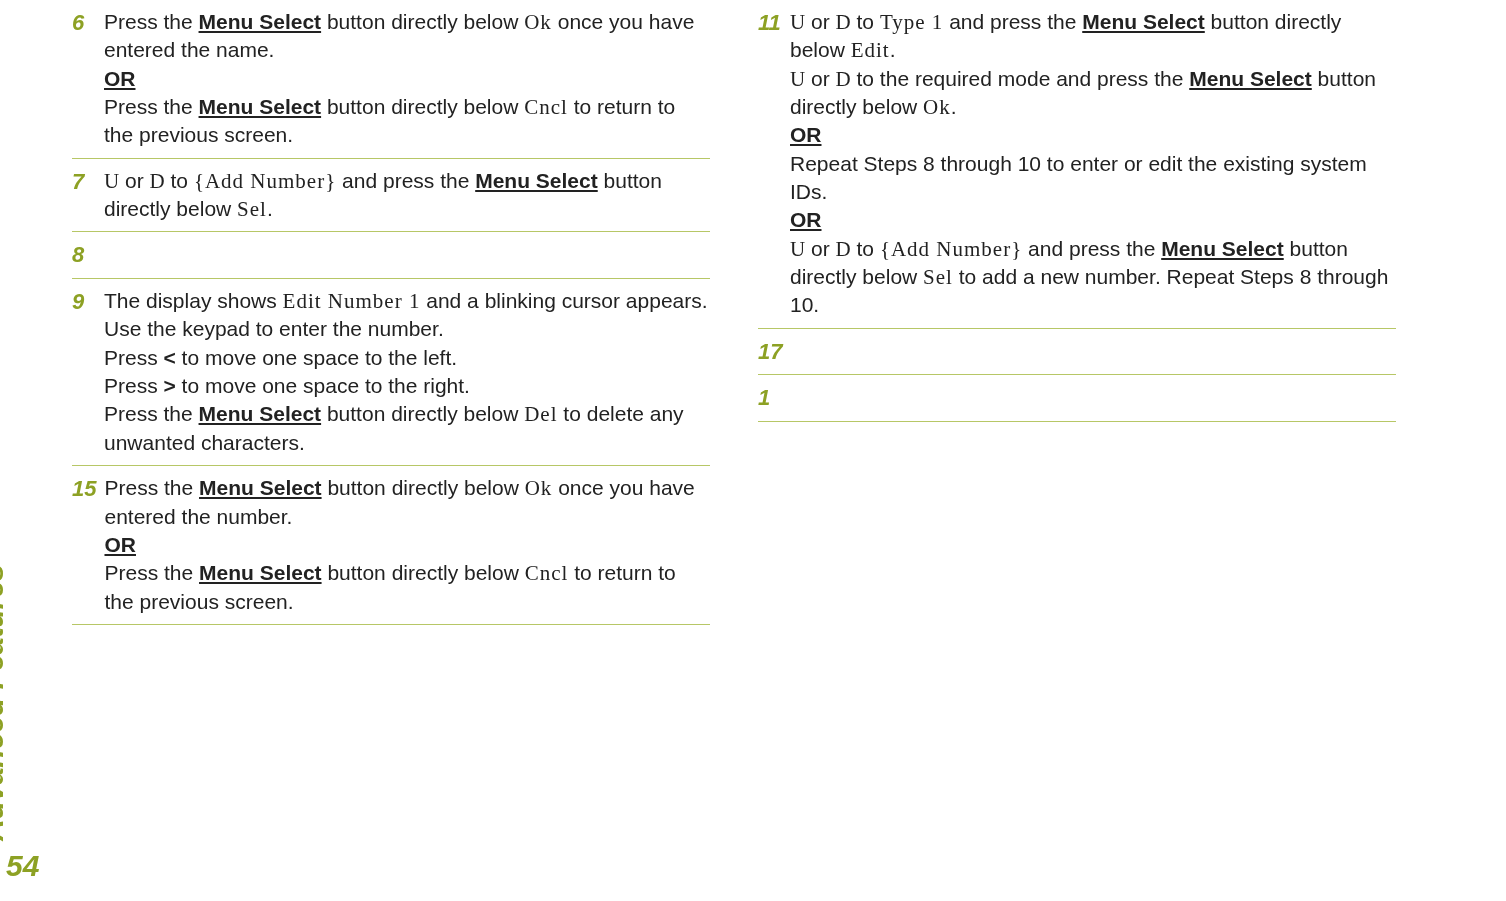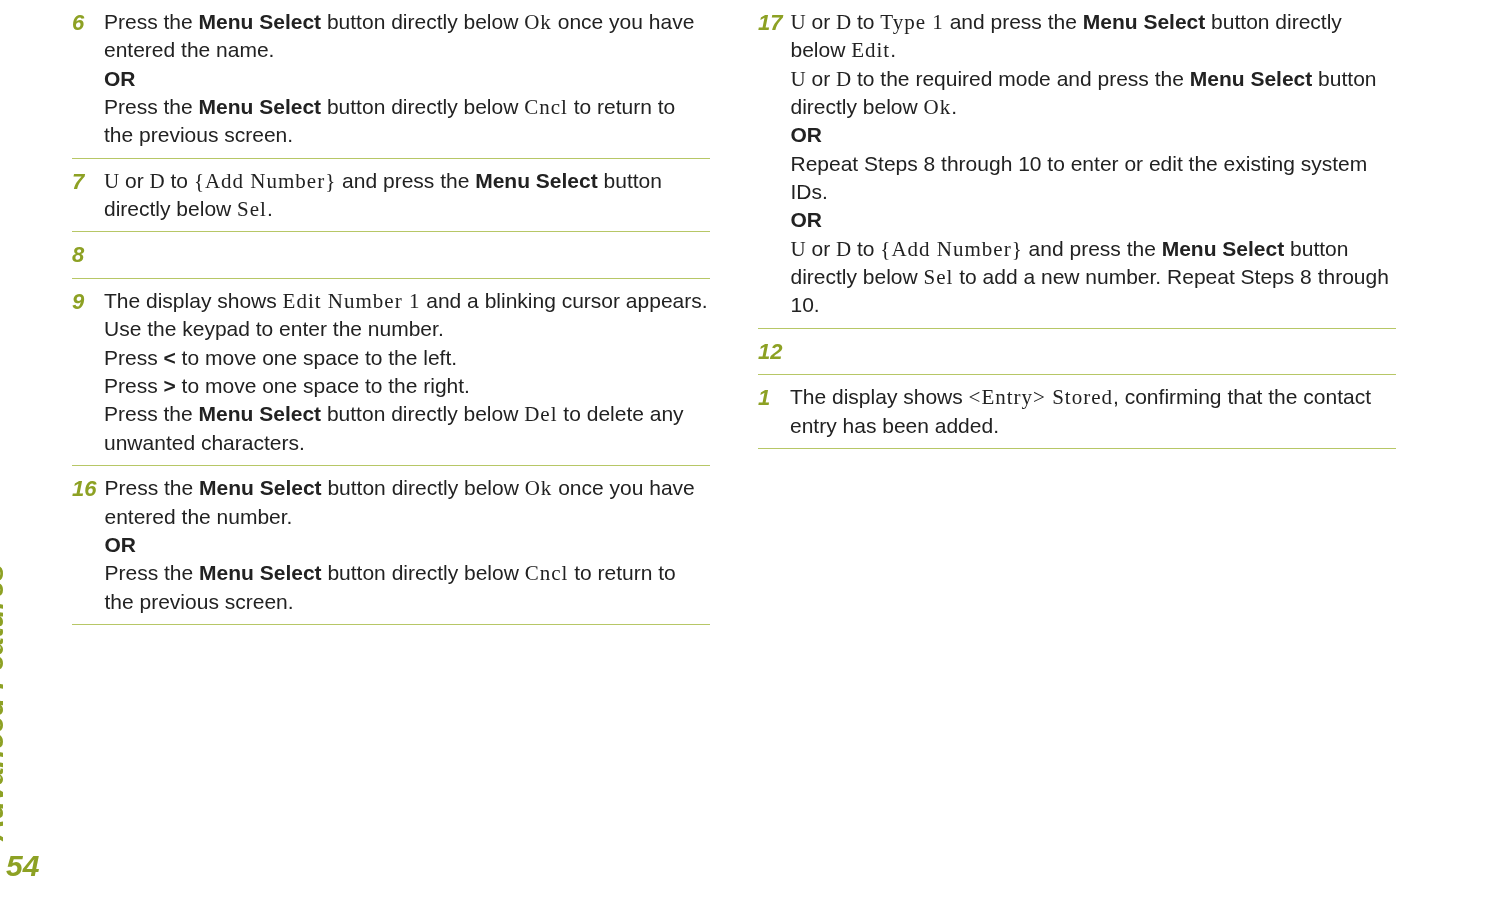--- a/index.html
+++ b/index.html
@@ -57,21 +57,21 @@
   }
   .step-num {
     color: #8da124;
     font-weight: bold;
     font-style: italic;
     min-width: 24px;
     flex-shrink: 0;
     font-size: 22px;
   }
   .step-body { flex: 1; }
-  b { font-weight: bold; }
+  b { font-weight: bold; text-decoration: underline; }
   .mono { font-family: Liberation Serif, serif; letter-spacing: 1px; }
   .glyph { font-family: 'Times New Roman', serif; }
   .lt, .gt { font-weight: bold; }
 </style>
 </head>
 <body>
 
 <div class="sidebar">
   <span class="sidebar-label">Advanced Features</span>
 </div>
@@ -88,27 +88,26 @@
       <div class="step-body"><span class="glyph">U</span> or <span class="glyph">D</span> to <span class="mono">{Add Number}</span> and press the <b>Menu Select</b> button directly below <span class="mono">Sel</span>.</div>
     </div>
     <div class="step">
       <div class="step-num">8</div>
     </div>
     <div class="step">
       <div class="step-num">9</div>
       <div class="step-body">The display shows <span class="mono">Edit Number 1</span> and a blinking cursor appears.<br>Use the keypad to enter the number.<br>Press <span class="lt">&lt;</span> to move one space to the left.<br>Press <span class="gt">&gt;</span> to move one space to the right.<br>Press the <b>Menu Select</b> button directly below <span class="mono">Del</span> to delete any unwanted characters.</div>
     </div>
     <div class="step">
-      <div class="step-num">16</div>
+      <div class="step-num">15</div>
       <div class="step-body">Press the <b>Menu Select</b> button directly below <span class="mono">Ok</span> once you have entered the number.<br><b>OR</b><br>Press the <b>Menu Select</b> button directly below <span class="mono">Cncl</span> to return to the previous screen.</div>
     </div>
     <div class="step">
-      <div class="step-num">17</div>
+      <div class="step-num">11</div>
       <div class="step-body"><span class="glyph">U</span> or <span class="glyph">D</span> to <span class="mono">Type 1</span> and press the <b>Menu Select</b> button directly below <span class="mono">Edit</span>.<br><span class="glyph">U</span> or <span class="glyph">D</span> to the required mode and press the <b>Menu Select</b> button directly below <span class="mono">Ok</span>.<br><b>OR</b><br>Repeat Steps 8 through 10 to enter or edit the existing system IDs.<br><b>OR</b><br><span class="glyph">U</span> or <span class="glyph">D</span> to <span class="mono">{Add Number}</span> and press the <b>Menu Select</b> button directly below <span class="mono">Sel</span> to add a new number. Repeat Steps 8 through 10.</div>
     </div>
     <div class="step">
-      <div class="step-num">12</div>
+      <div class="step-num">17</div>
     </div>
     <div class="step">
       <div class="step-num">1</div>
-      <div class="step-body">The display shows <span class="mono">&lt;Entry&gt; Stored</span>, confirming that the contact entry has been added.</div>
     </div>
   </div>
 
 </body></html>

